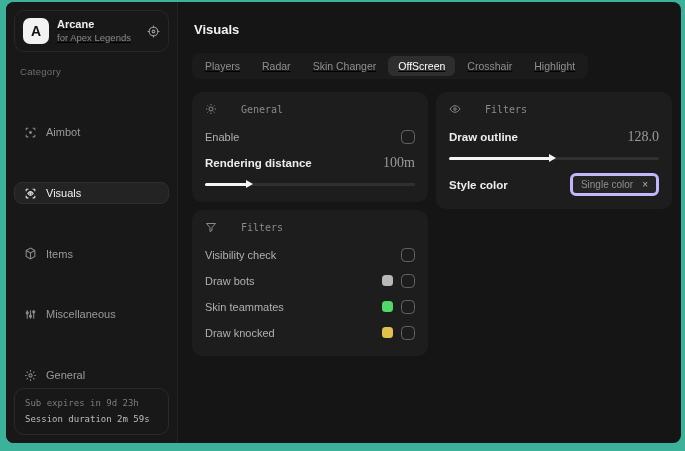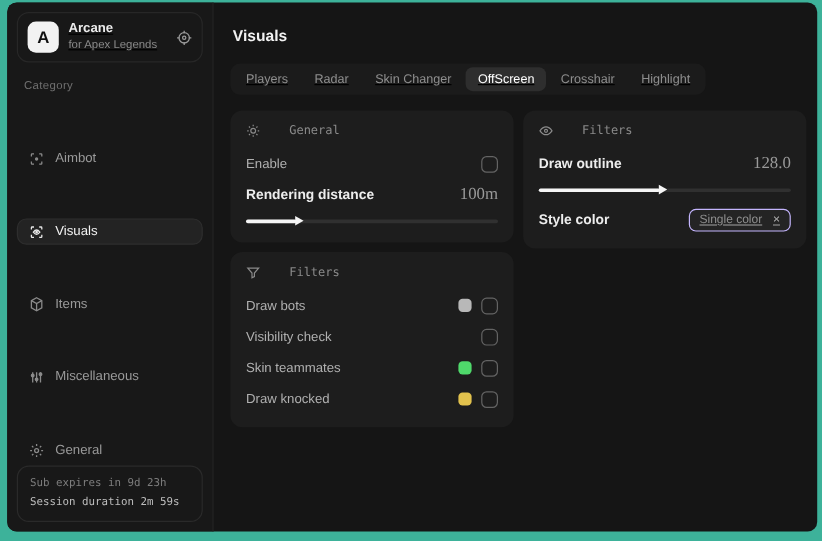--- a/index.html
+++ b/index.html
@@ -115,22 +115,22 @@
   .slider .thumb {
     position: absolute; right: -6px; top: 50%;
     transform: translateY(-50%);
     width: 0; height: 0;
     border-left: 7px solid #f5f5f5;
     border-top: 4px solid transparent;
     border-bottom: 4px solid transparent;
   }
   .tag {
     display: inline-flex; align-items: flex-end; gap: 9px;
-    background: #242424; border: 1px solid #c4b5fd; border-radius: 6px;
-    padding: 3px 8px; font-size: 10px; color: #8f8f8f; cursor: pointer; text-decoration: underline;
+    background: #242424; border: 3px solid #c4b5fd; border-radius: 6px;
+    padding: 3px 8px; font-size: 10px; color: #8f8f8f; cursor: pointer;
   }
   .tag .x { color: #b5b5b5; font-size: 10px; cursor: pointer; }
 </style>
 </head>
 <body>
 
 <div class="window">
 
   <div class="sidebar">
     <div class="brand-card">
@@ -260,29 +260,29 @@
         <div class="panel">
           <div class="panel-head">
             <span class="picon">
               <svg width="12" height="12" viewBox="0 0 24 24" fill="none" stroke="currentColor" stroke-width="2">
                 <path d="M3 5h18l-7 8v6l-4 2v-8L3 5z"></path>
               </svg>
             </span>
             <span>Filters</span>
           </div>
           <div class="row">
+            <span class="lbl">Visibility check</span>
+            <span class="checkbox"></span>
+          </div>
+          <div class="row">
             <span class="lbl">Draw bots</span>
             <span class="swatch-group">
               <span class="swatch" style="background: rgb(184, 184, 184);"></span>
               <span class="checkbox"></span>
             </span>
-          </div>
-          <div class="row">
-            <span class="lbl">Visibility check</span>
-            <span class="checkbox"></span>
           </div>
           <div class="row">
             <span class="lbl">Skin teammates</span>
             <span class="swatch-group">
               <span class="swatch" style="background: rgb(79, 217, 107);"></span>
               <span class="checkbox"></span>
             </span>
           </div>
           <div class="row">
             <span class="lbl">Draw knocked</span>

